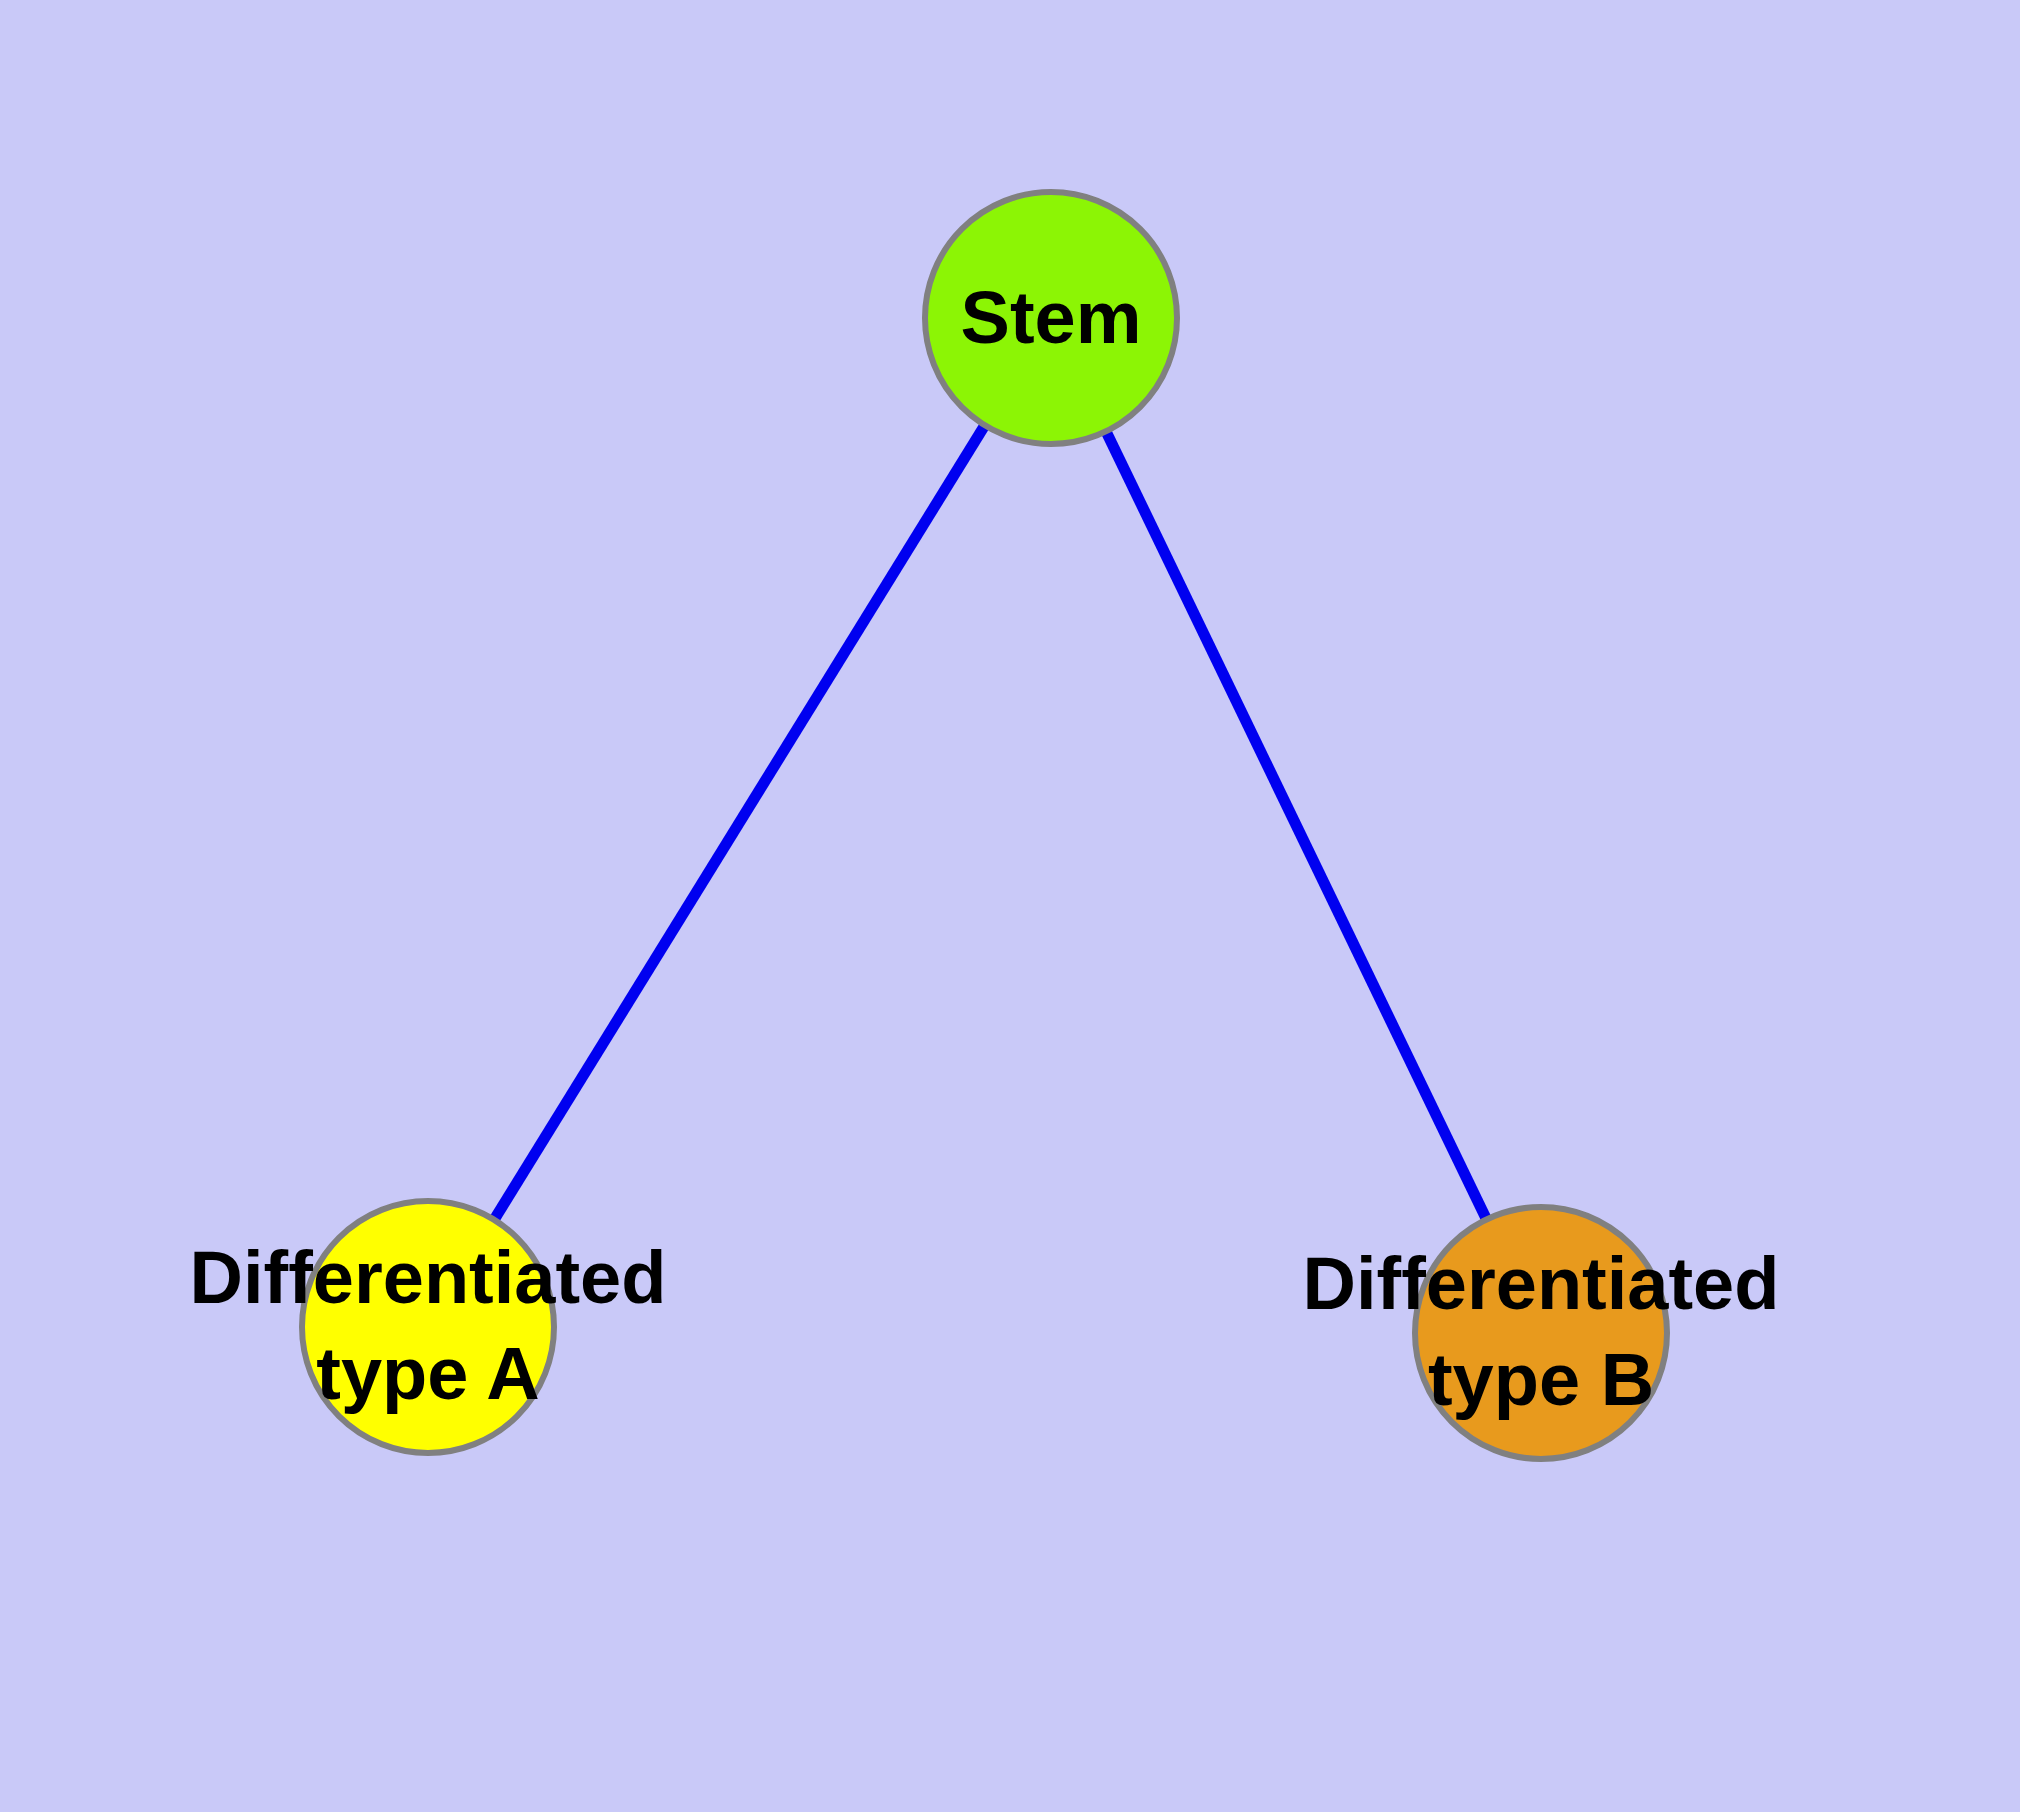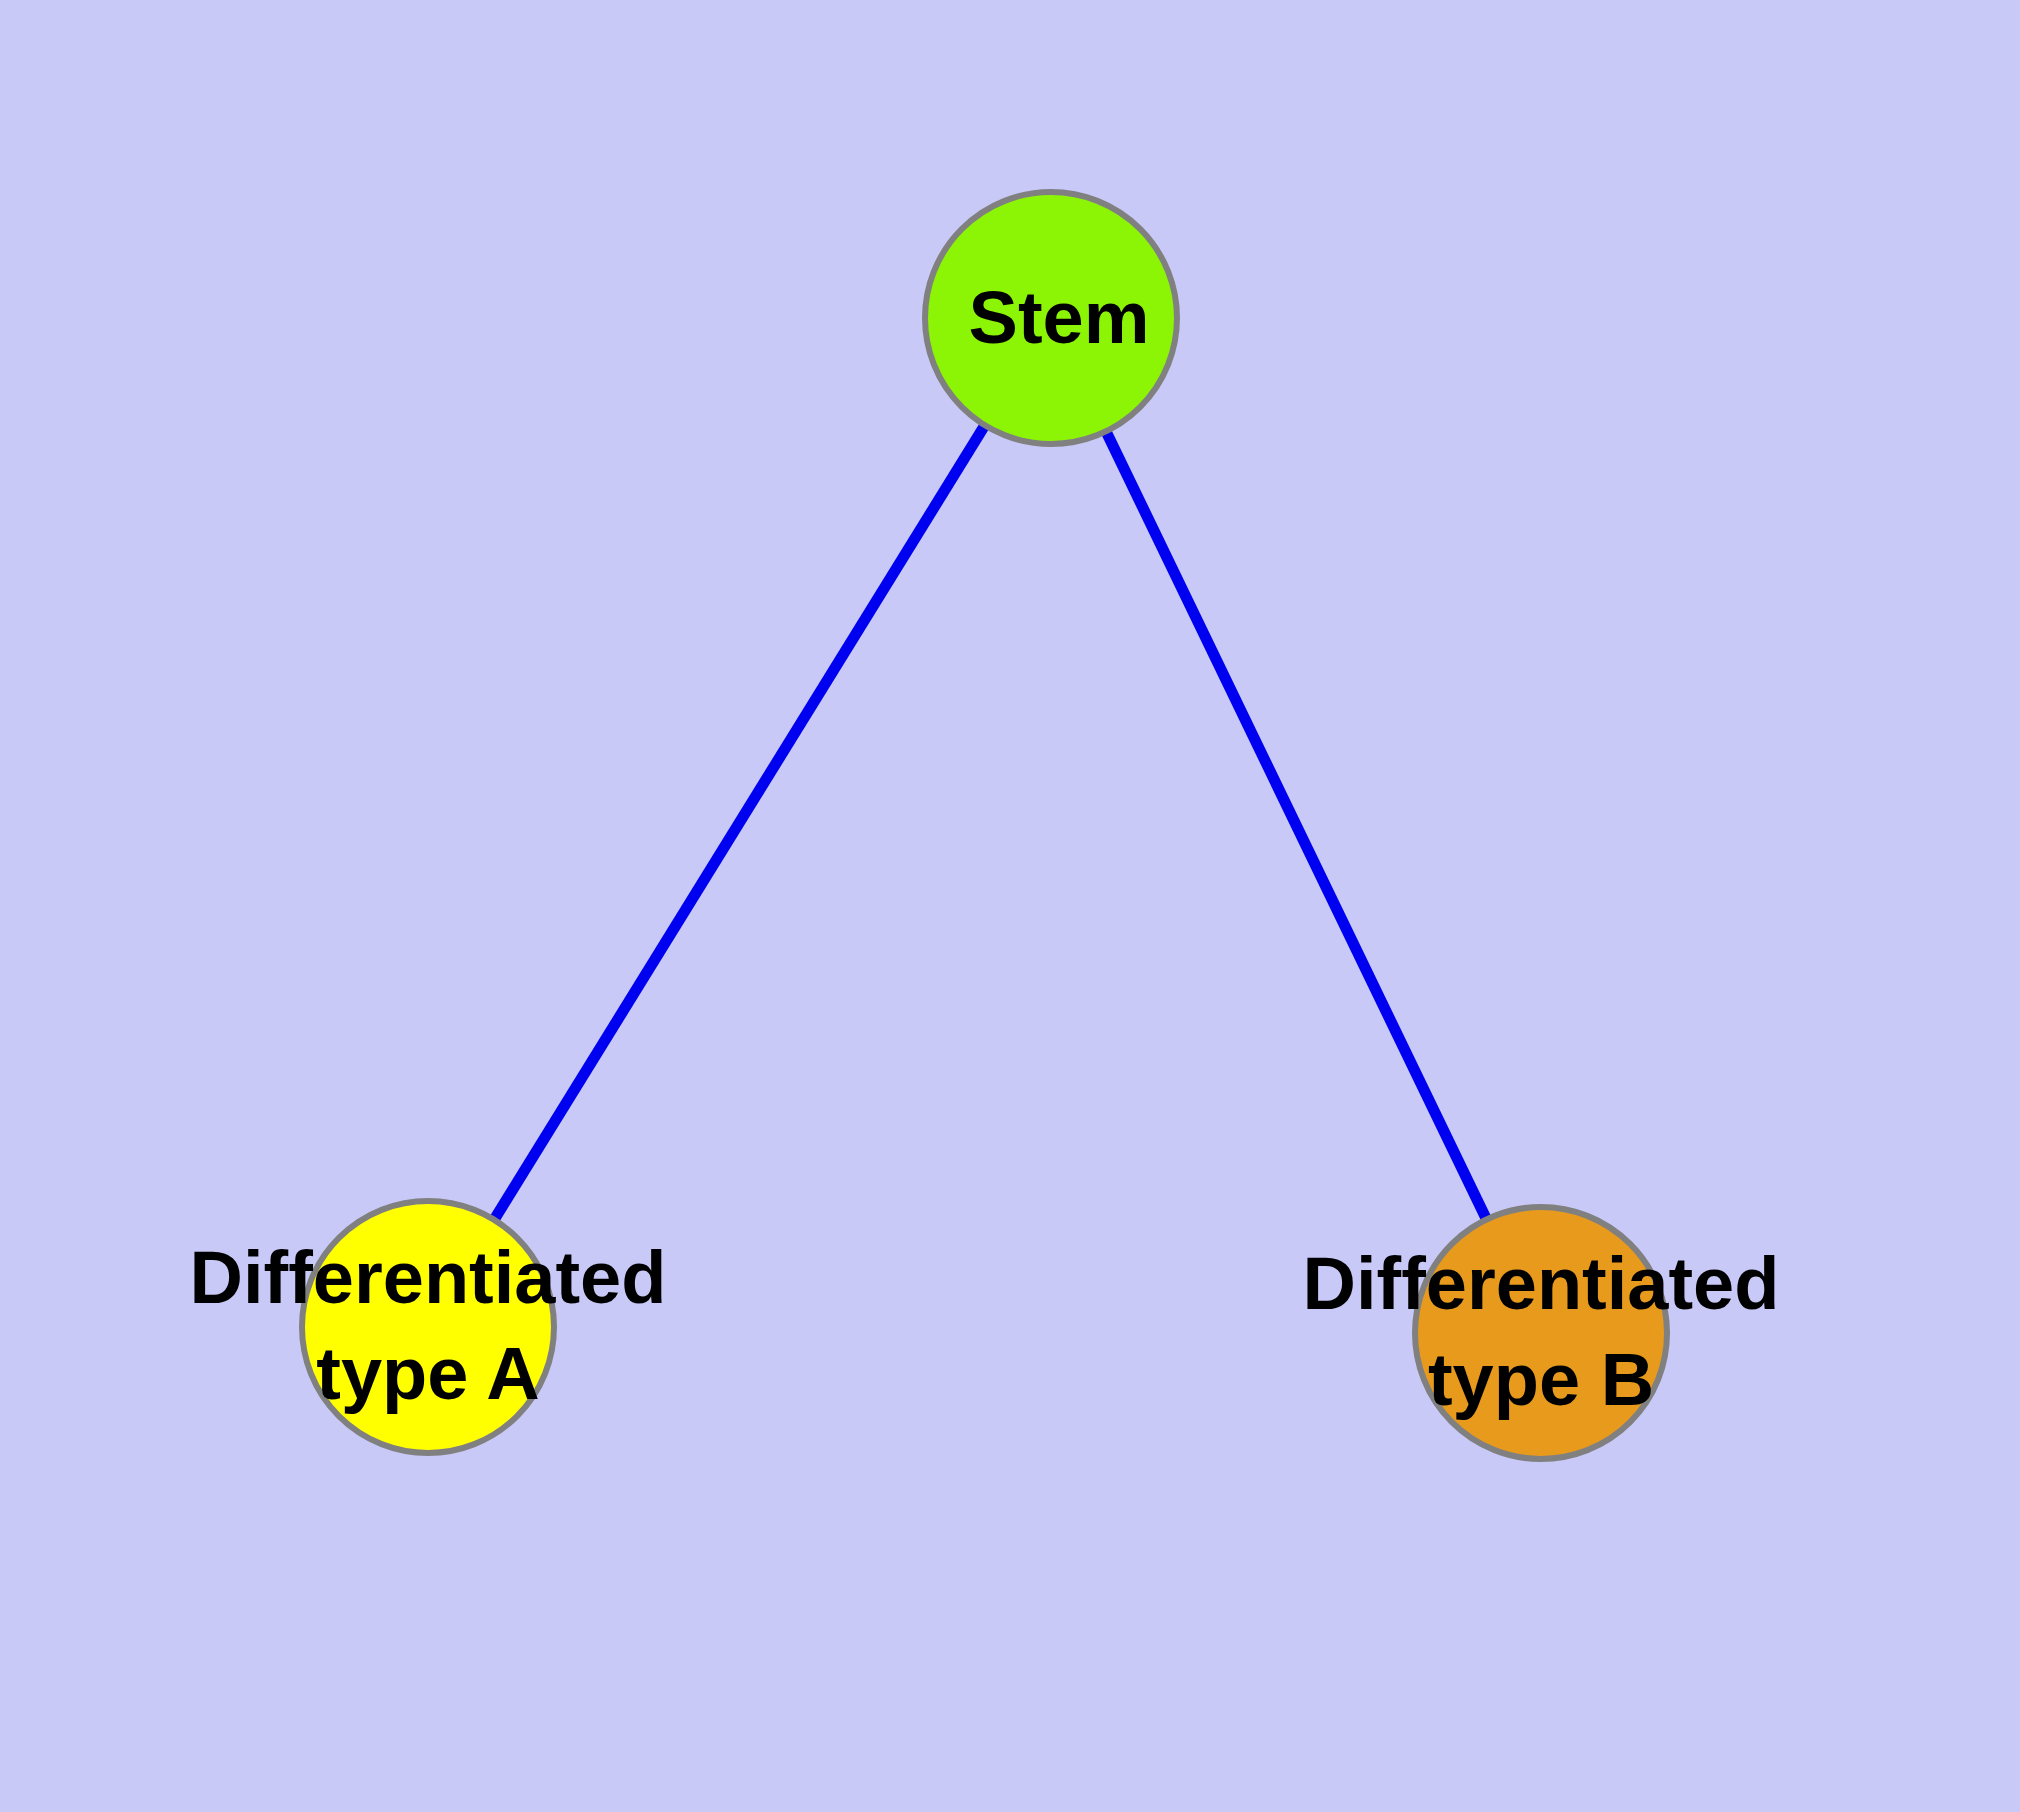--- a/index.html
+++ b/index.html
@@ -37,21 +37,21 @@
     position: absolute;
     transform: translate(-50%, -50%);
     font-weight: bold;
     font-size: 74px;
     line-height: 1.3;
     color: #000000;
     text-align: center;
     white-space: pre;
     letter-spacing: 0px;
   }
-  .label-stem   { left: 1051px; top: 318px; margin-left: 8px;  }
+  .label-stem   { left: 1051px; top: 318px;  }
   .label-diff-a { left: 428px;  top: 1326px; }
   .label-diff-b { left: 1541px; top: 1332px; }
 </style>
 </head>
 <body>
 
 <div class="canvas" style="background: rgb(201, 201, 248);">
 
   <svg class="edge-layer" viewBox="0 0 2384 2138" xmlns="http://www.w3.org/2000/svg">
     <line x1="1240" y1="375" x2="505" y2="1565" stroke-width="13" stroke="#0000F0"></line>

